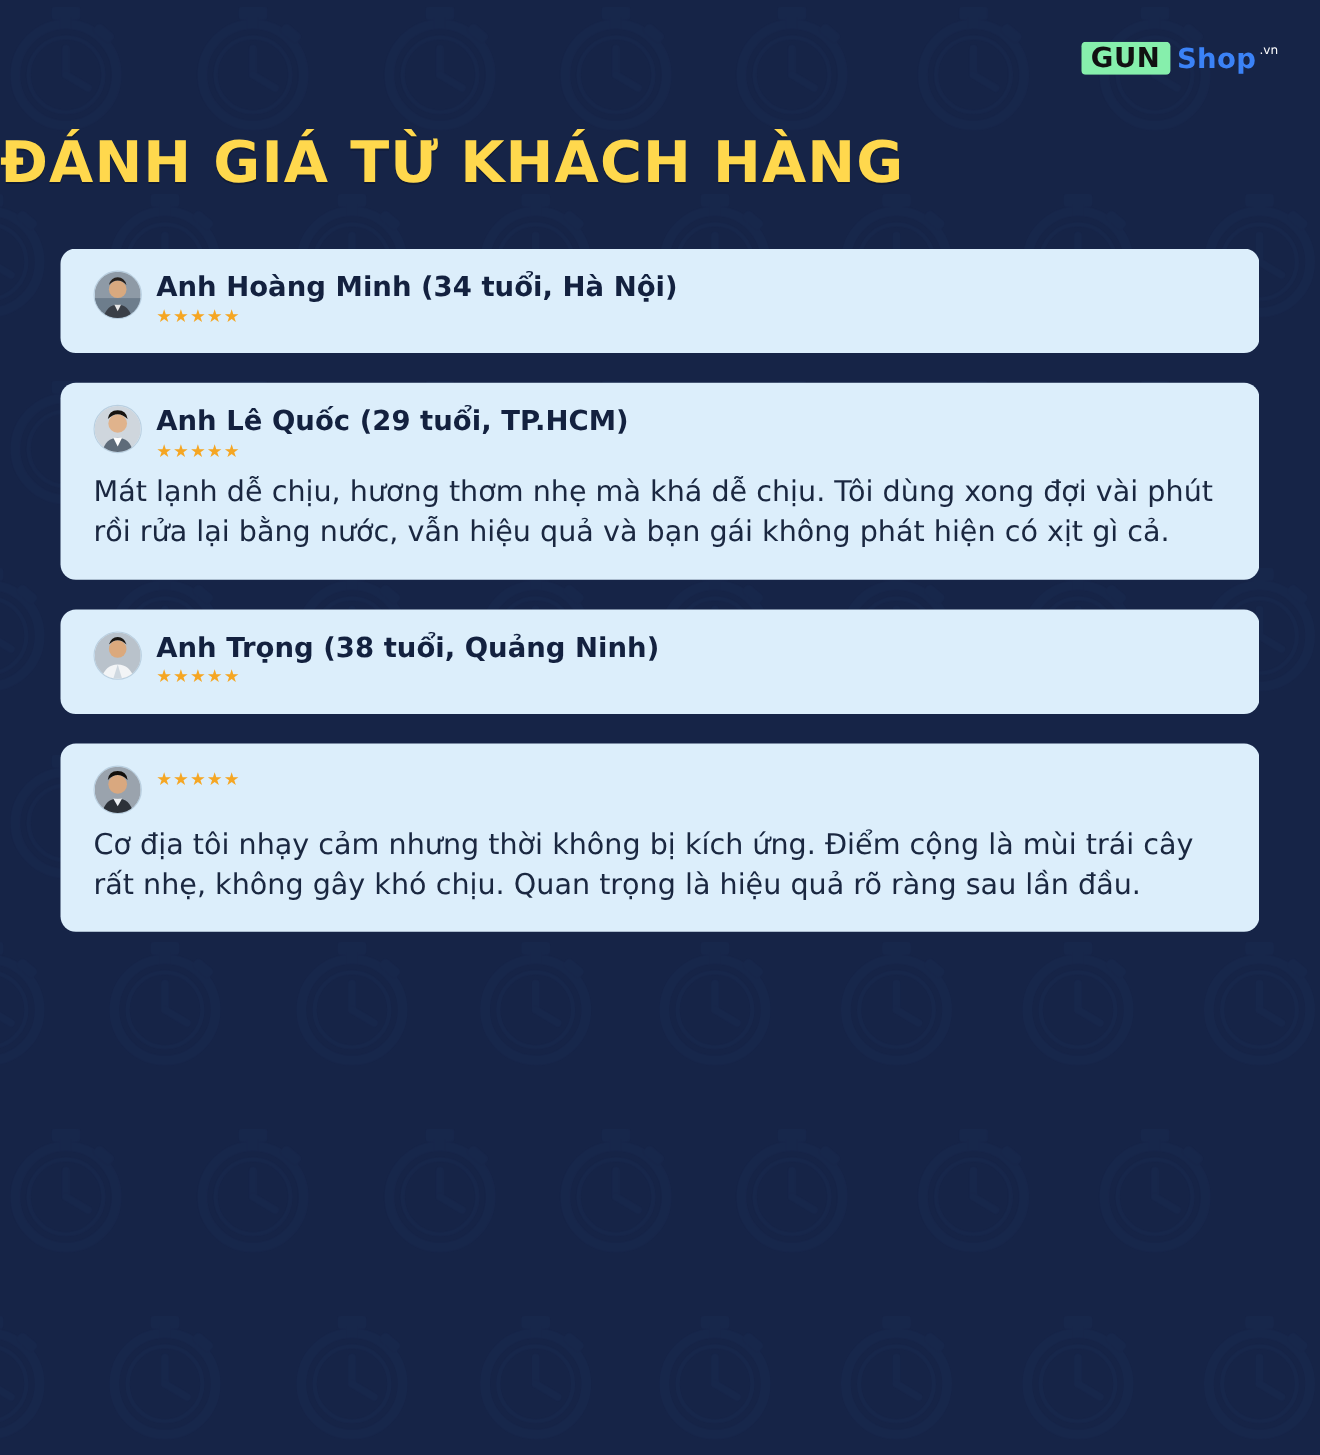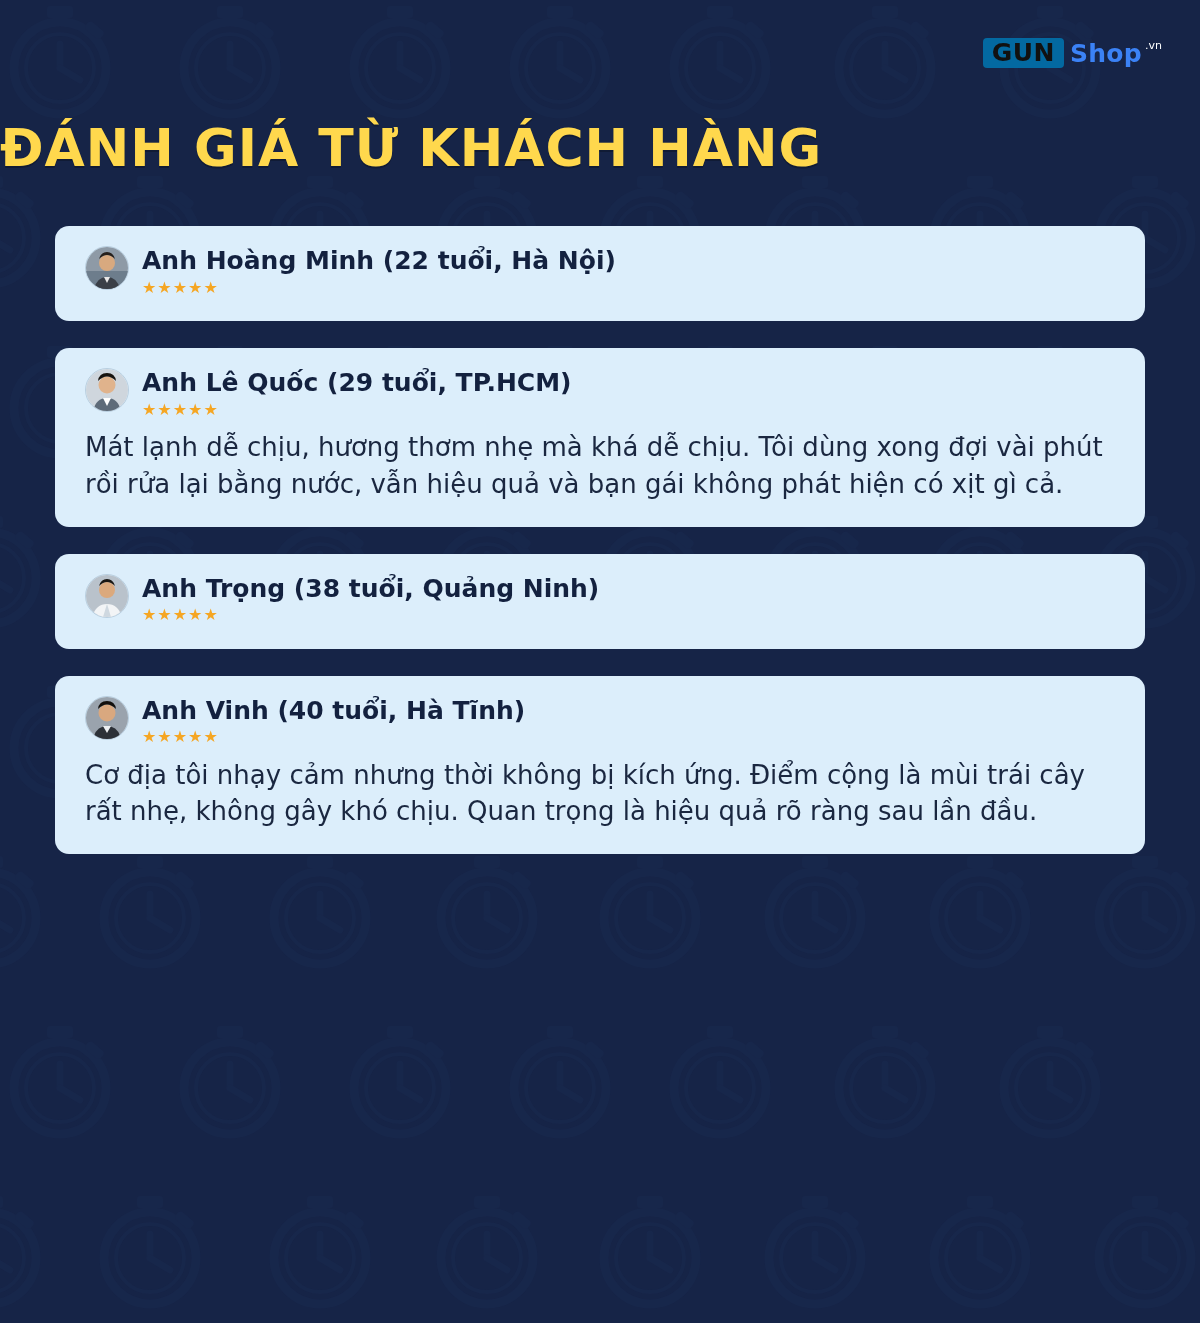--- a/index.html
+++ b/index.html
@@ -31,21 +31,21 @@
   .logo {
     position: absolute;
     top: 38px;
     right: 38px;
     display: flex;
     align-items: center;
     gap: 6px;
     z-index: 5;
   }
   .logo-gun {
-    background: #0369a1;
+    background: #86efac;
     color: #111111;
     font-weight: bold;
     font-size: 25px;
     letter-spacing: 0.5px;
     padding: 2px 9px 3px 9px;
     border-radius: 4px;
     line-height: 1;
     font-family: "DejaVu Sans", "Liberation Sans", sans-serif;
   }
   .logo-shop {
@@ -238,21 +238,21 @@
         <svg width="42" height="42" viewBox="0 0 42 42">
           <rect width="42" height="42" fill="#8e9aa6"></rect>
           <rect y="24" width="42" height="18" fill="#6d7d8c"></rect>
           <circle cx="21" cy="16" r="8" fill="#d8a97f"></circle>
           <path d="M13 12 q8 -8 16 0 q-2 -7 -8 -7 q-6 0 -8 7z" fill="#26201c"></path>
           <path d="M8 42 q3 -12 13 -12 q10 0 13 12z" fill="#3a3f47"></path>
           <path d="M18 30 l3 6 l3 -6z" fill="#e8e8e8"></path>
         </svg>
       </div>
       <div class="head-text">
-        <div class="reviewer">Anh Hoàng Minh (22 tuổi, Hà Nội)</div>
+        <div class="reviewer">Anh Hoàng Minh (34 tuổi, Hà Nội)</div>
         <div class="stars">★★★★★</div>
       </div>
     </div>
   </div>
 
   <div class="card">
     <div class="card-head">
       <div class="avatar">
         <svg width="42" height="42" viewBox="0 0 42 42">
           <rect width="42" height="42" fill="#cfd6dd"></rect>
@@ -293,20 +293,19 @@
       <div class="avatar">
         <svg width="42" height="42" viewBox="0 0 42 42">
           <rect width="42" height="42" fill="#9aa3ad"></rect>
           <circle cx="21" cy="16" r="8.5" fill="#d9a87f"></circle>
           <path d="M12 12 q9 -9 18 0 q-1 -8 -9 -8 q-8 0 -9 8z" fill="#120f0c"></path>
           <path d="M7 42 q3 -13 14 -13 q11 0 14 13z" fill="#2c3138"></path>
           <path d="M17 29 l4 7 l4 -7z" fill="#eceff2"></path>
         </svg>
       </div>
       <div class="head-text">
-        <div class="reviewer">Anh Vinh (40 tuổi, Hà Tĩnh)</div>
         <div class="stars">★★★★★</div>
       </div>
     </div>
     <div class="body-text">Cơ địa tôi nhạy cảm nhưng thời không bị kích ứng. Điểm cộng là mùi trái cây rất nhẹ, không gây khó chịu. Quan trọng là hiệu quả rõ ràng sau lần đầu.</div>
   </div>
 
 </div>
 
 </body></html>

